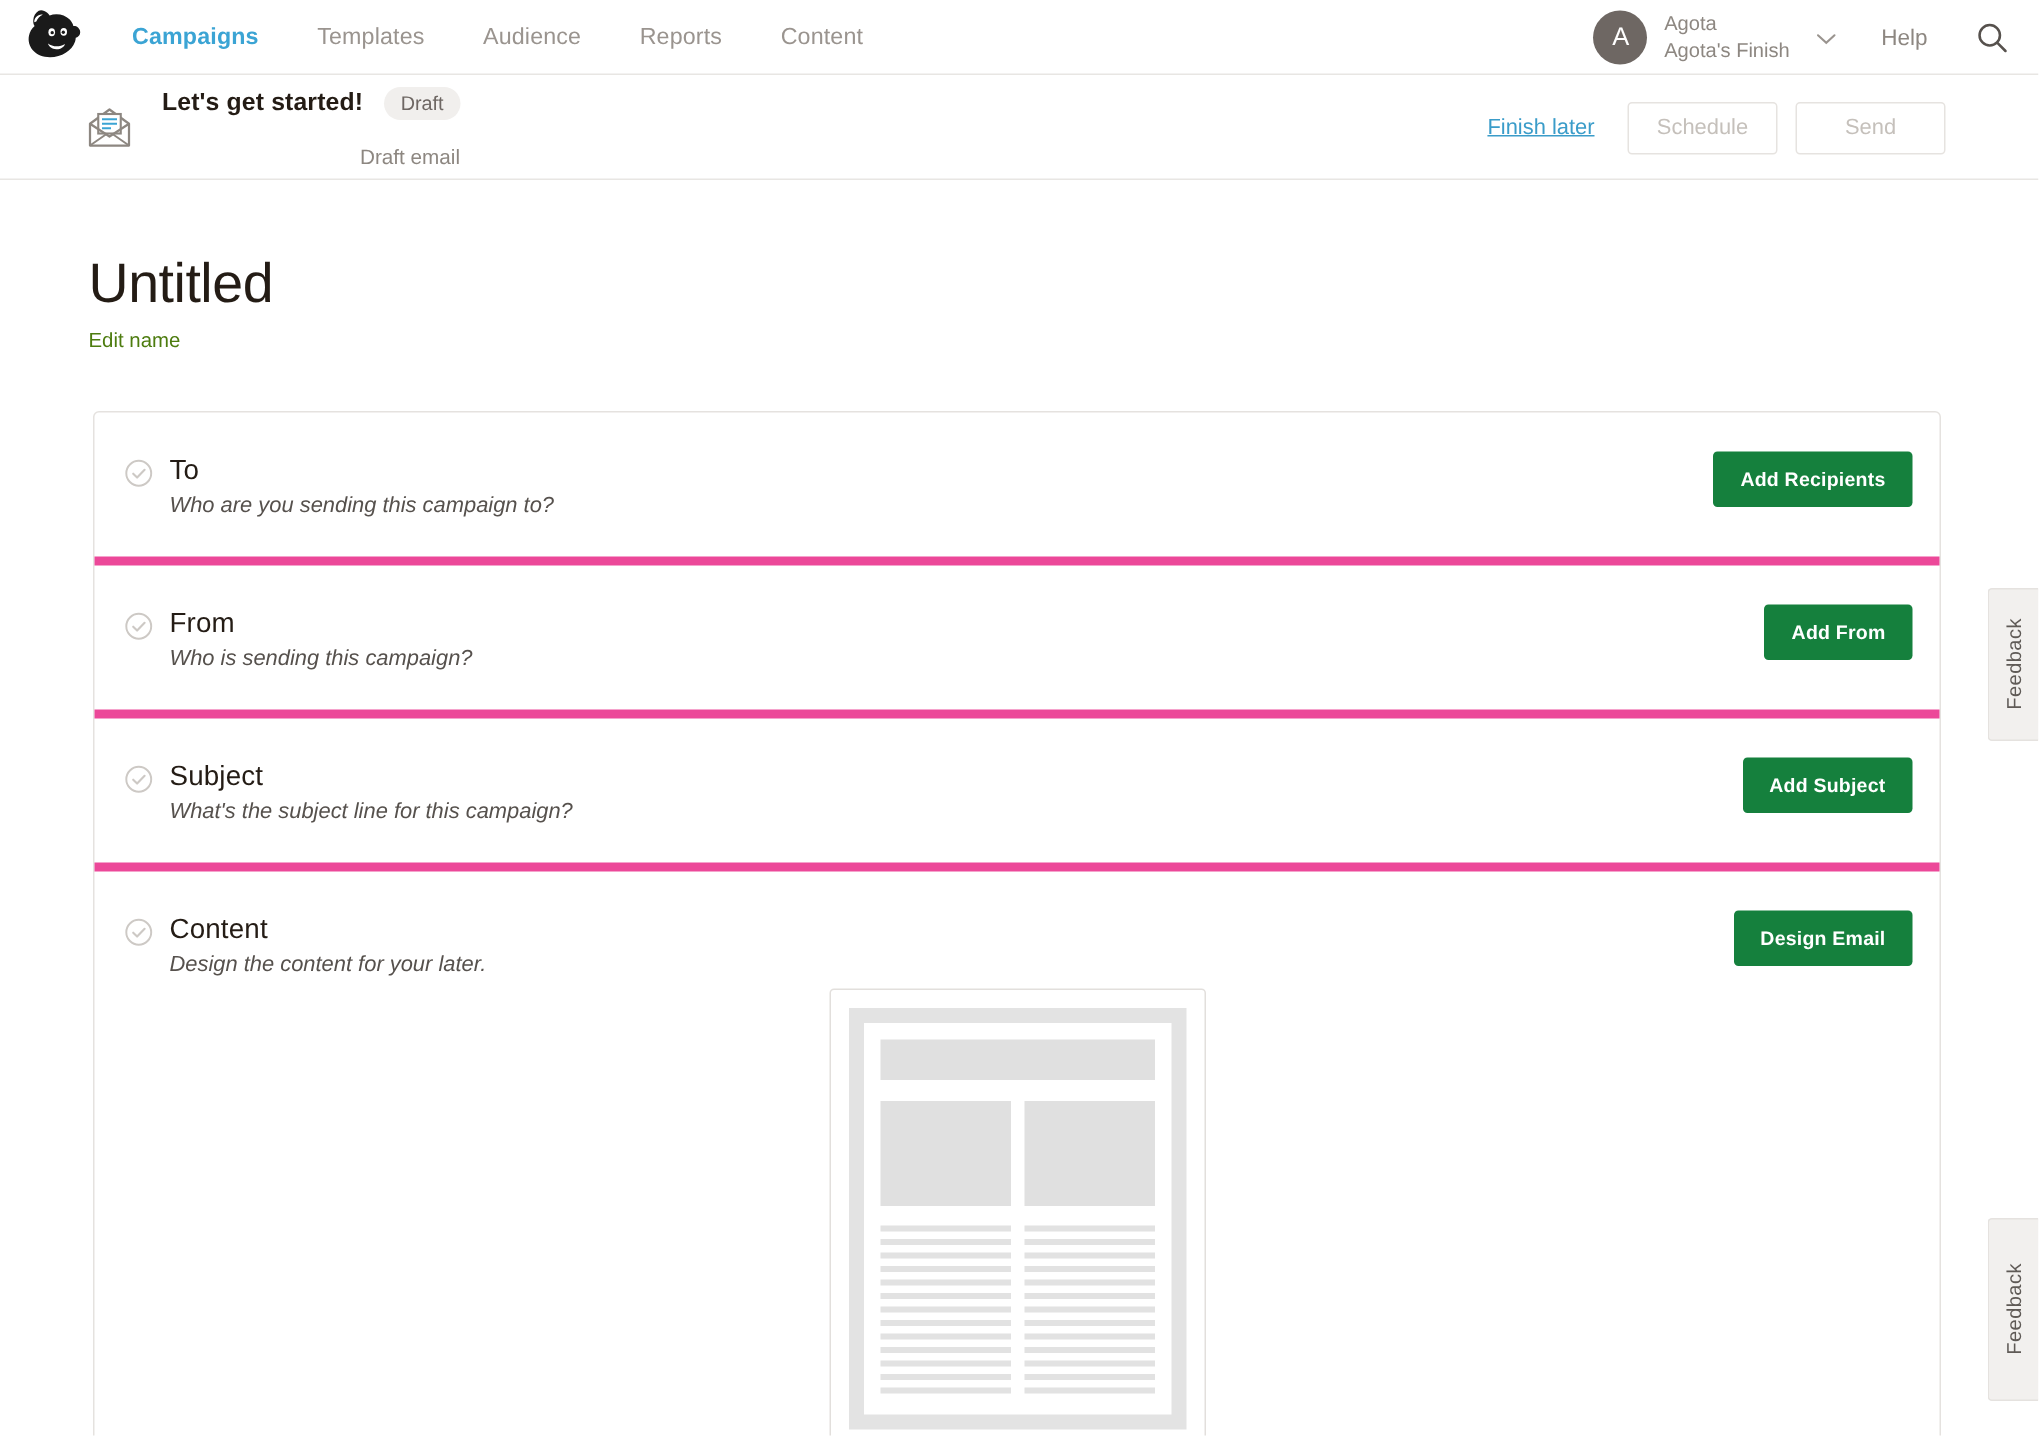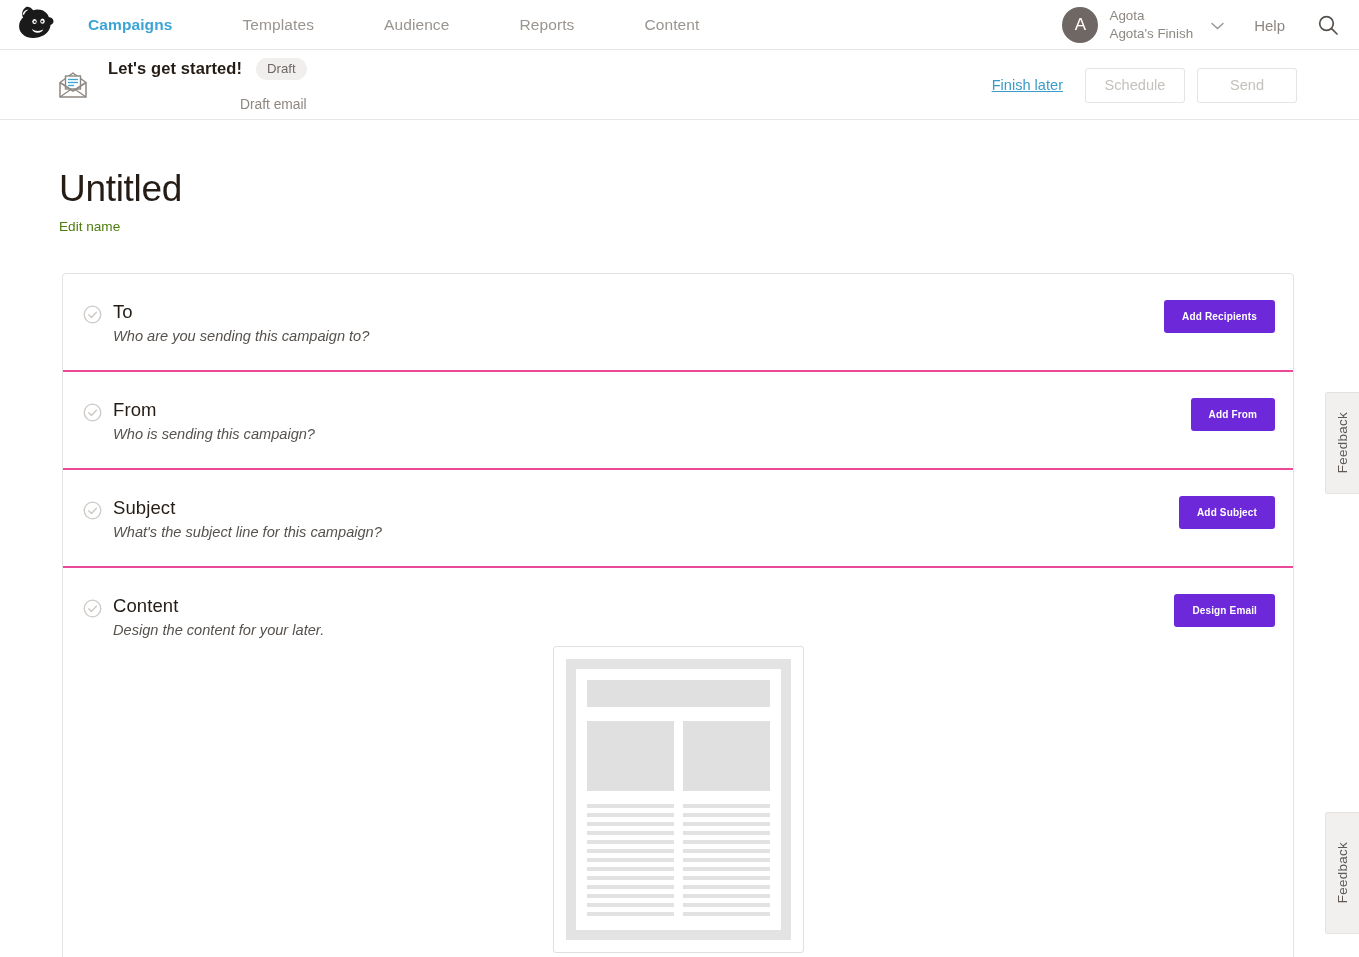--- a/index.html
+++ b/index.html
@@ -18,21 +18,21 @@
     display: flex;
     align-items: center;
     border-bottom: 1px solid #e8e6e3;
     background: #fff;
   }
   .logo {
     width: 56px; height: 48px;
     margin-left: 10px;
     display: flex; align-items: center; justify-content: center;
   }
-  .nav-links { display: flex; align-items: center; margin-left: 22px; gap: 31px; }
+  .nav-links { display: flex; align-items: center; margin-left: 22px; }
   .nav-link {
     font-size: 15.5px;
     color: #9a948f;
     margin-right: 39px;
     letter-spacing: .1px;
     white-space: nowrap;
     cursor: pointer;
   }
   .nav-link.active { color: #3ba4d4; font-weight: 600; }
 
@@ -123,42 +123,42 @@
   
   .card {
     margin: 38px 0 0 62px;
     width: 1232px;
     border: 1px solid #e5e2df;
     border-radius: 4px;
     background: #fff;
   }
   .row {
     position: relative;
-    border-bottom: 2px solid #ec4899;
+    border-bottom: 6px solid #ec4899;
     padding: 27px 0 26px 0;
     min-height: 86px;
   }
   .row:last-child { border-bottom: none; }
   .row-inner { display: flex; padding-left: 20px; }
   .check-icon { margin-top: 4px; flex: 0 0 auto; }
   .row-text { margin-left: 11px; }
   .row-title {
     font-size: 18.5px; font-weight: 500; color: #241c15; letter-spacing: .1px;
   }
   .row-desc {
     margin-top: 5px;
     font-size: 14.6px; font-style: italic; color: #56514d;
   }
   .row-btn {
     position: absolute; right: 18px; top: 26px;
-    background: #6d28d9;
+    background: #15803d;
     color: #ffffff;
     border: none;
     border-radius: 3px;
-    font-size: 10px;
+    font-size: 13px;
     font-weight: 700;
     letter-spacing: .15px;
     padding: 11px 18px;
     cursor: pointer;
     font-family: "Liberation Sans", sans-serif;
     text-align: right;
   }
 
   
   .preview-wrap { display: flex; justify-content: center; margin-top: 8px; }

